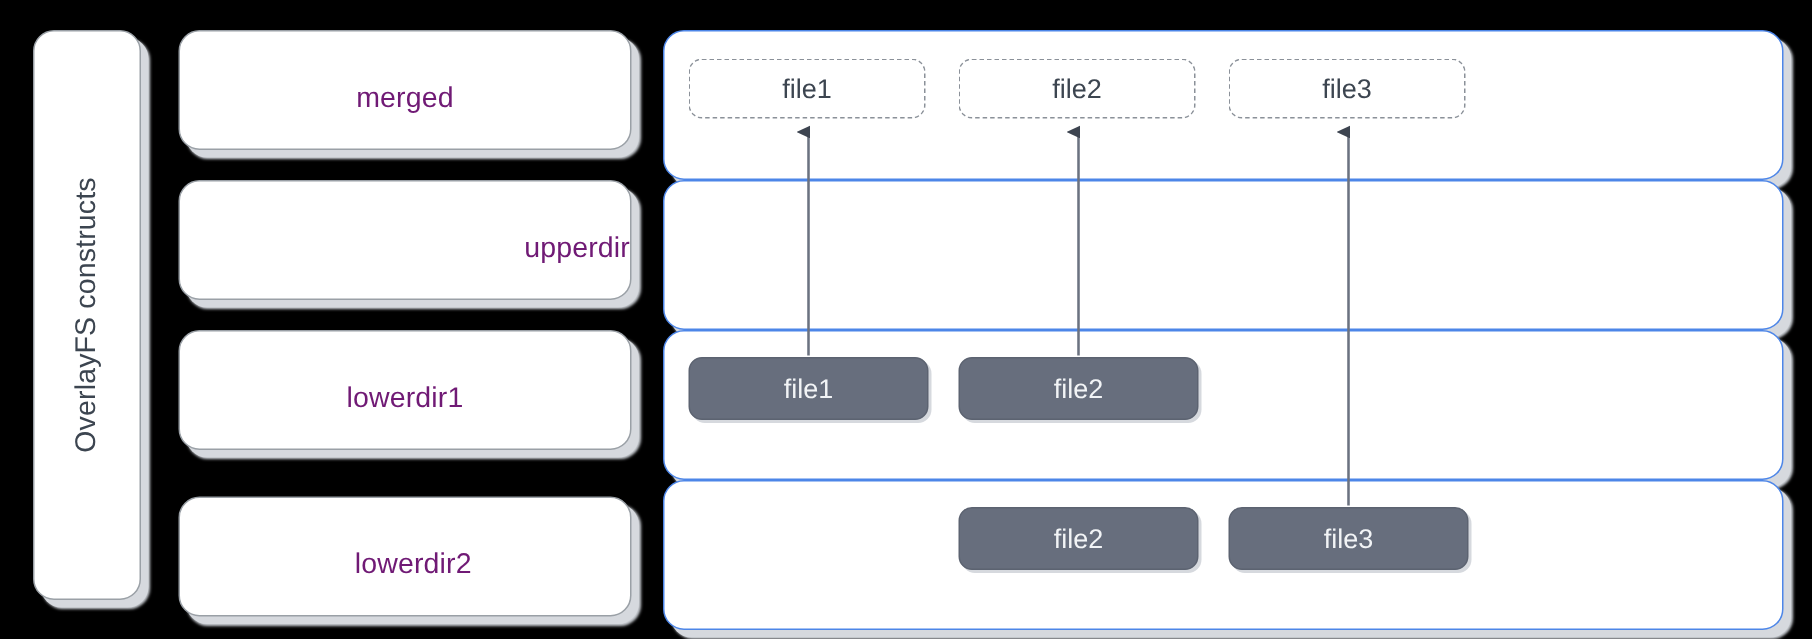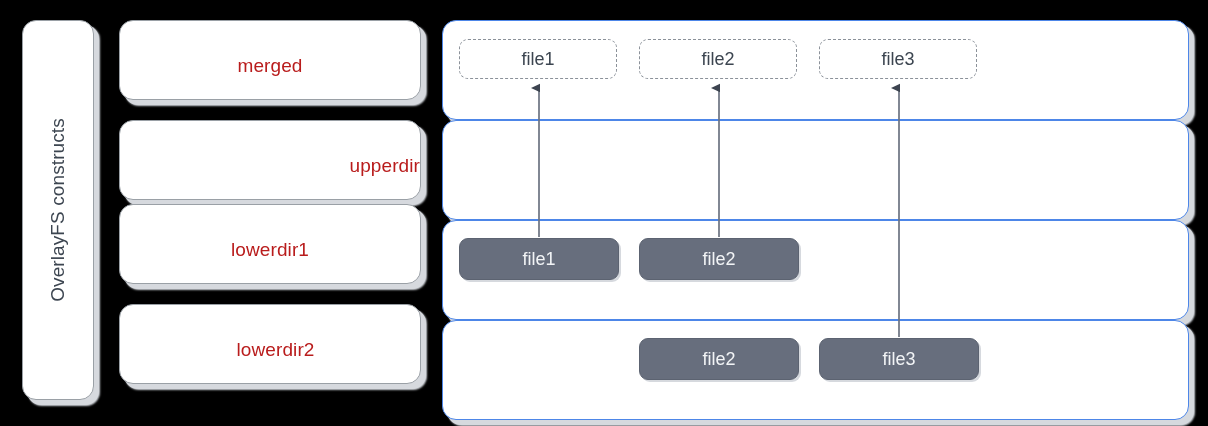--- a/index.html
+++ b/index.html
@@ -54,21 +54,21 @@
   .name-card {
     left: 119px;
     width: 302px;
     height: 80px;
     display: flex;
     align-items: center;
     justify-content: center;
   }
   .name-card .lbl {
     font-size: 19px;
-    color: #b91c1c;
+    color: #701a75;
     letter-spacing: 0.1px;
     margin-top: 12px;
   }
 
   
   .lane {
     left: 442px;
     width: 747px;
     height: 100px;
   }
@@ -121,24 +121,24 @@
   <div class="card card-gray" id="label-col">
     <span class="vtext">OverlayFS constructs</span>
   </div>
 
   <div class="card card-gray name-card" style="top:20px;">
     <span class="lbl">merged</span>
   </div>
   <div class="card card-gray name-card" style="top:120px;justify-content:flex-end;">
     <span class="lbl">upperdir</span>
   </div>
-  <div class="card card-gray name-card" style="top:204px;">
+  <div class="card card-gray name-card" style="top:220px;">
     <span class="lbl">lowerdir1</span>
   </div>
-  <div class="card card-gray name-card" style="top:304px;padding-left:11px;">
+  <div class="card card-gray name-card" style="top:331px;padding-left:11px;">
     <span class="lbl">lowerdir2</span>
   </div>
 
   <div class="card card-blue lane" style="top:20px;">
     <div class="chip-dashed" style="left:16px;  top:18px; width:158px;">
       <span>file1</span>
     </div>
     <div class="chip-dashed" style="left:196px; top:18px; width:158px;">
       <span>file2</span>
     </div>

